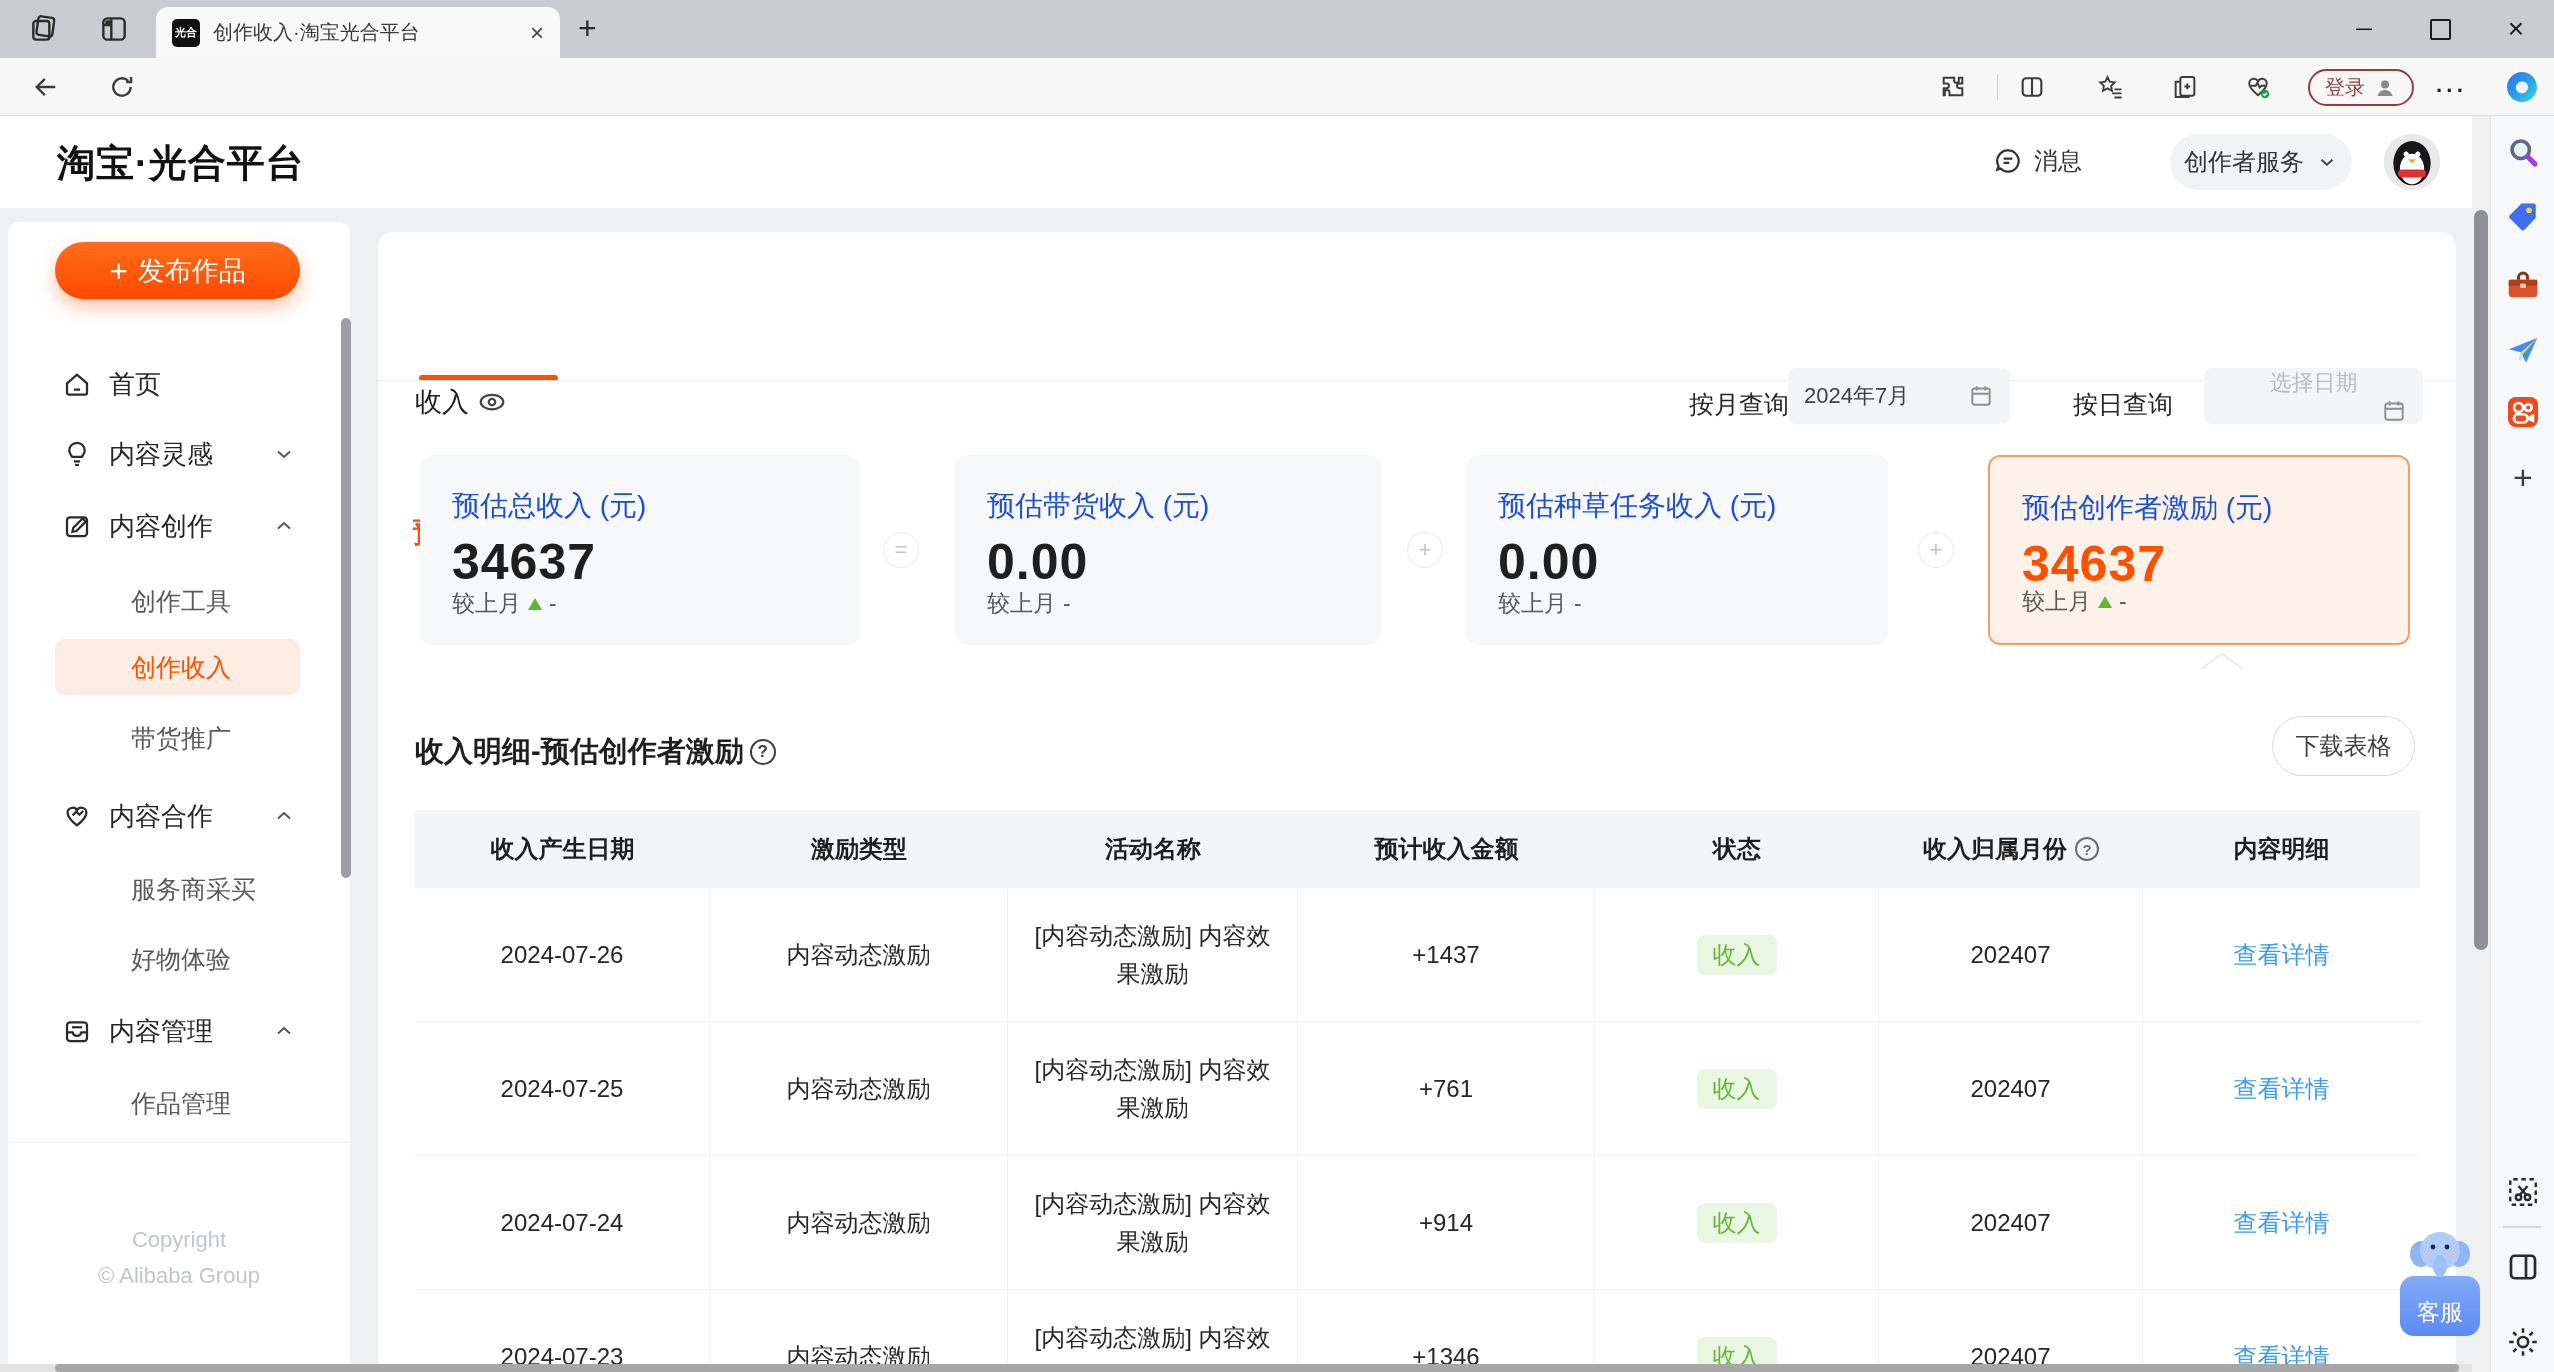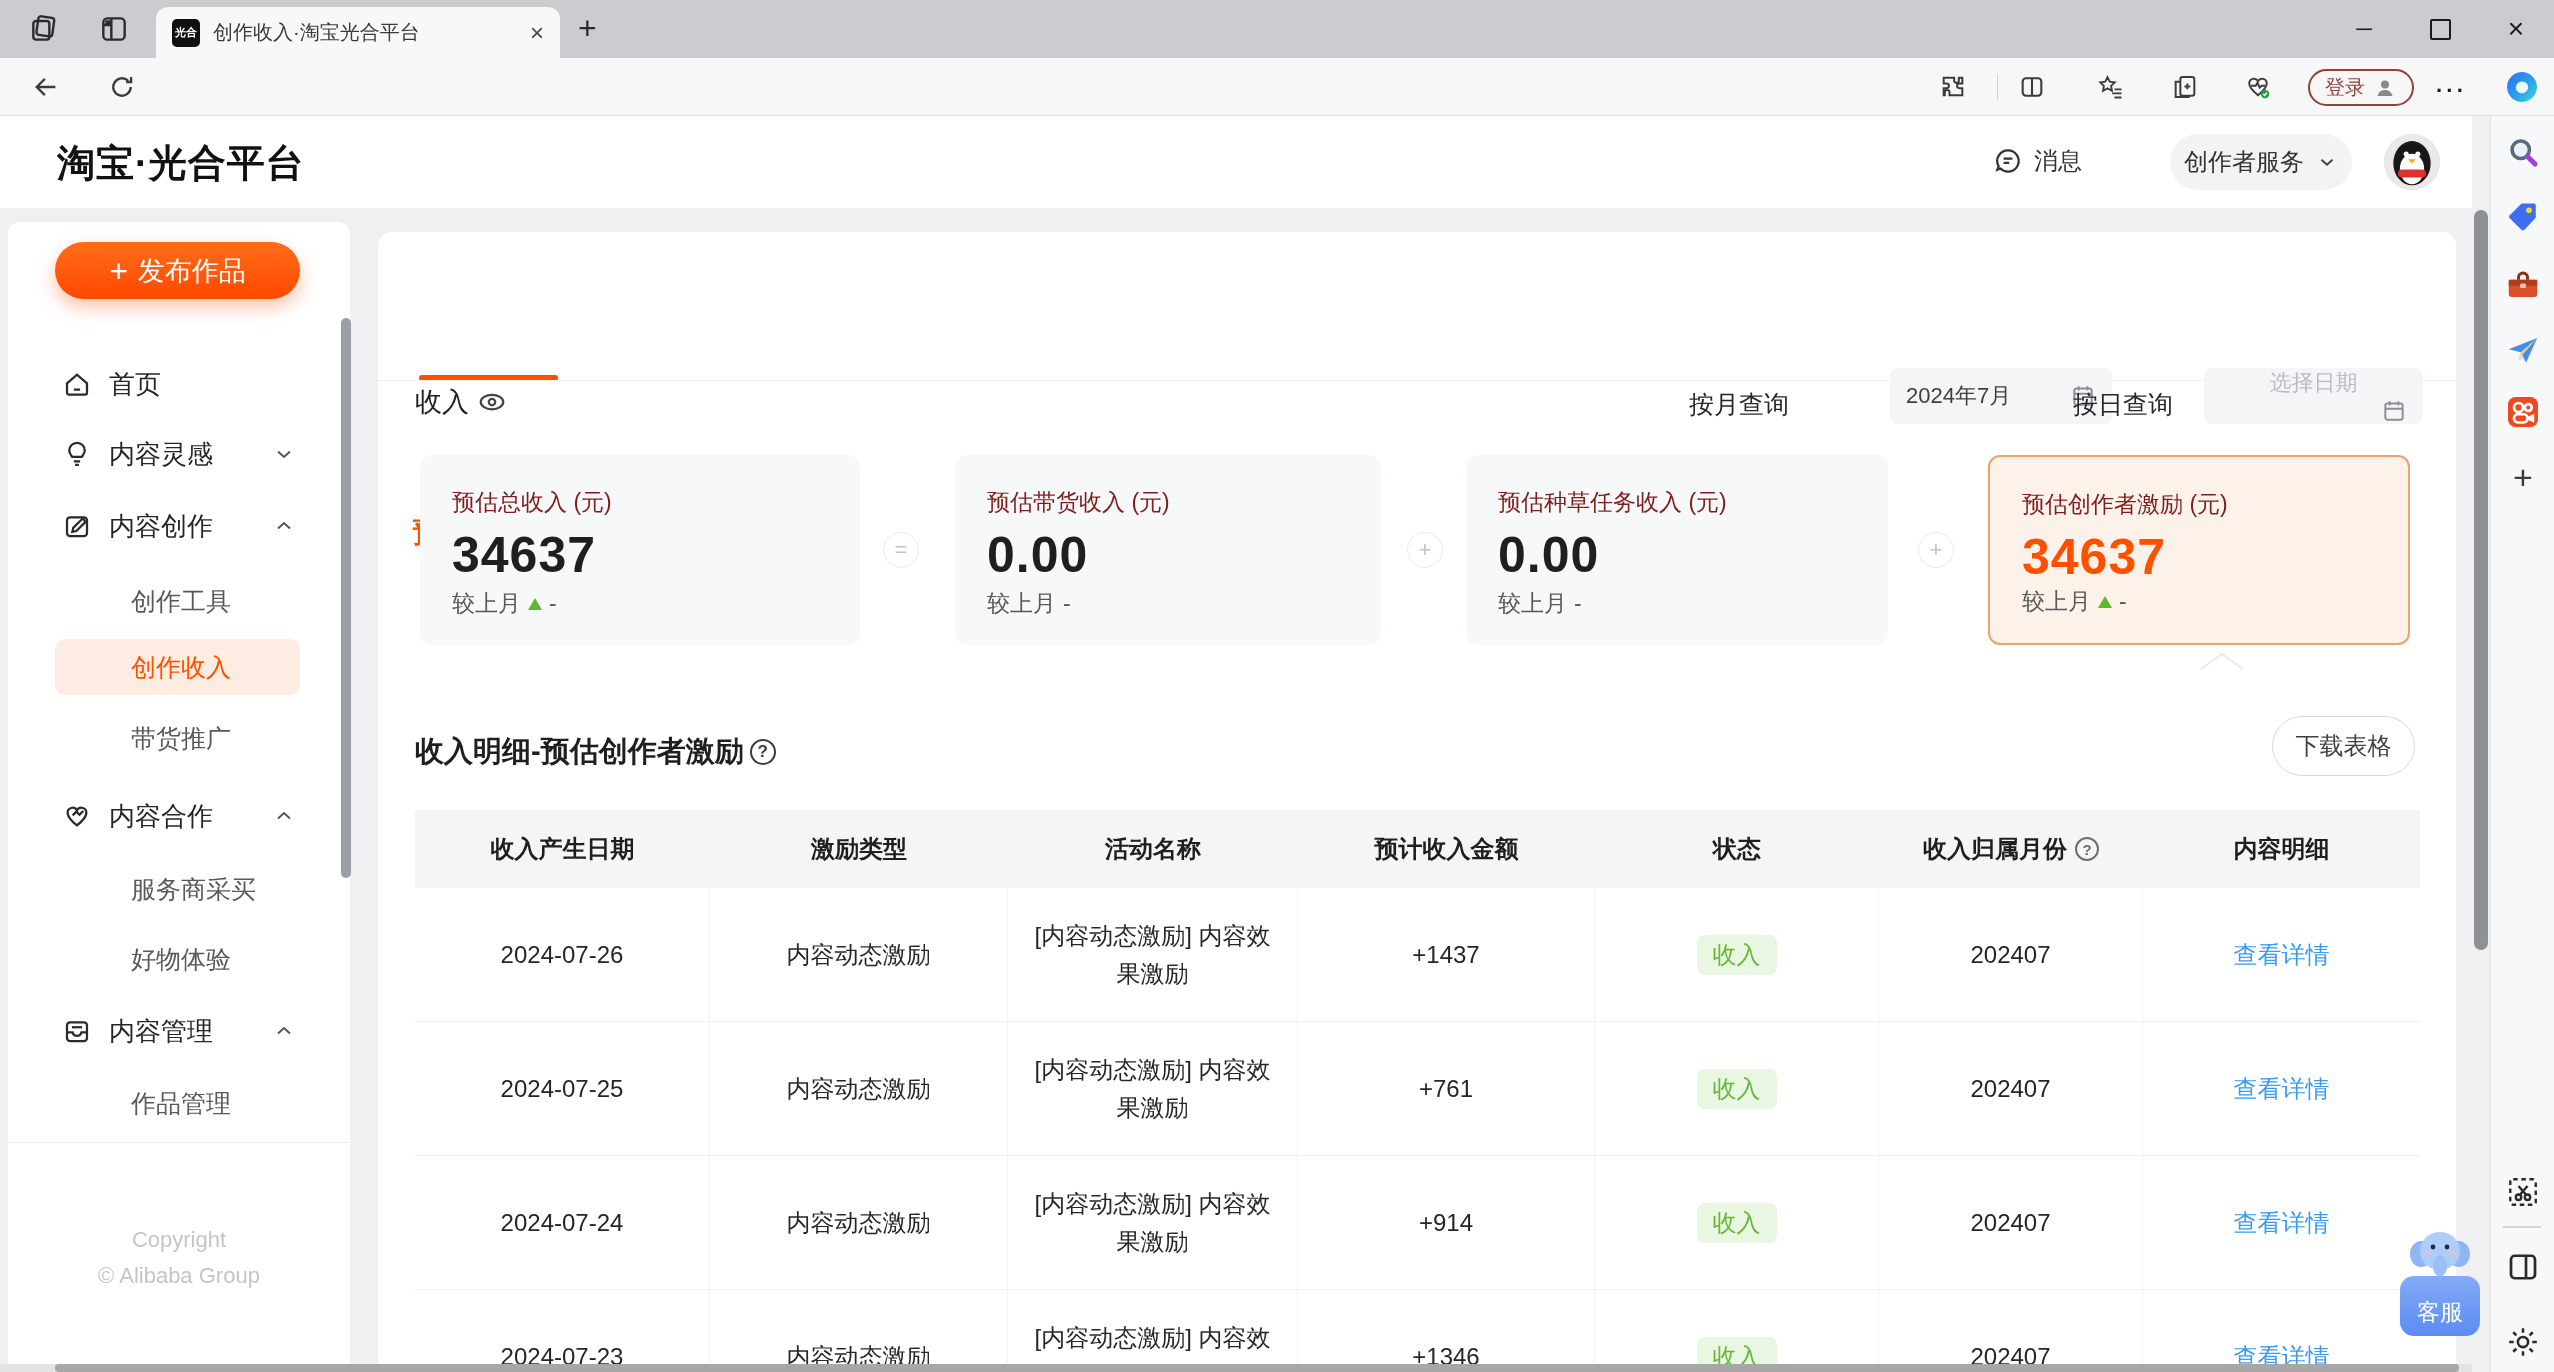--- a/index.html
+++ b/index.html
@@ -67,21 +67,21 @@
      display:inline-flex;align-items:center;justify-content:center;box-sizing:border-box;flex:none;}
   .q.orange{border-color:#ff5000;color:#ff5000;}
   .income-label{position:absolute;left:37px;top:152px;height:36px;display:flex;align-items:center;gap:8px;font-size:27px;color:#1f1f1f;}
   .flt-label{position:absolute;top:156px;font-size:25px;color:#262626;}
   .flt-input{position:absolute;top:136px;height:56px;background:#f4f5f7;border-radius:8px;display:flex;align-items:center;
              padding:0 16px;box-sizing:border-box;font-size:22px;color:#404040;}
   .flt-input .cal{margin-left:auto;width:26px;height:26px;color:#8a8f96;}
   .flt-input.ph{color:#b9bdc3;flex-direction:column;}
   .stat-card{position:absolute;top:223px;height:190px;background:#f7f8fa;border-radius:12px;box-sizing:border-box;padding:32px 32px;}
   .stat-card.hl{background:#fdf2ea;border:2px solid #f0a169;}
-  .sc-label{font-size:23px;color:#7f1d1d;}
+  .sc-label{font-size:28px;color:#1d4ed8;}
   .sc-value{font-size:50px;font-weight:700;color:#1f1f1f;margin-top:8px;letter-spacing:1px;}
   .stat-card.hl .sc-value{color:#ff5000;}
   .sc-compare{position:absolute;left:32px;bottom:26px;font-size:23px;color:#595959;display:flex;align-items:center;gap:7px;}
   .tri-up{width:0;height:0;border-left:7px solid transparent;border-right:7px solid transparent;border-bottom:12px solid #5fb832;}
   .op-circle{position:absolute;top:300px;width:36px;height:36px;border-radius:50%;background:#fff;border:1px solid #ececec;
              color:#c4c4c4;font-size:22px;display:flex;align-items:center;justify-content:center;box-sizing:border-box;}
   .caret{position:absolute;left:1822px;top:421px;}
   .section-title{position:absolute;left:37px;top:500px;display:flex;align-items:center;gap:6px;font-size:29px;font-weight:600;color:#1f1f1f;}
   .download-btn{position:absolute;left:1894px;top:484px;width:143px;height:60px;border:1px solid #d9d9d9;border-radius:30px;
                 background:#fff;font-size:24px;color:#404040;display:flex;align-items:center;justify-content:center;box-sizing:border-box;}
@@ -378,21 +378,21 @@
       <span>收入</span>
       <span style="width:30px;height:30px;color:#444;">
         <svg viewBox="0 0 24 24" fill="none" stroke="currentColor" stroke-width="1.8">
             <ellipse cx="12" cy="12" rx="9" ry="5.8"></ellipse>
             <circle cx="12" cy="12" r="2.6"></circle>
           </svg>
       </span>
     </div>
 
     <div class="flt-label" style="left:1311px;">按月查询</div>
-    <div class="flt-input" style="left:1512px;width:222px;">
+    <div class="flt-input" style="left:1410px;width:222px;">
       <span>2024年7月</span>
       <span class="cal">
         <svg viewBox="0 0 24 24" fill="none" stroke="currentColor" stroke-width="1.8">
             <rect x="4" y="5" width="16" height="15" rx="2"></rect>
             <path d="M8 3 v4 M16 3 v4 M4 10 h16"></path>
           </svg>
       </span>
     </div>
     <div class="flt-label" style="left:1695px;">按日查询</div>
     <div class="flt-input ph" style="left:1826px;width:219px;">

